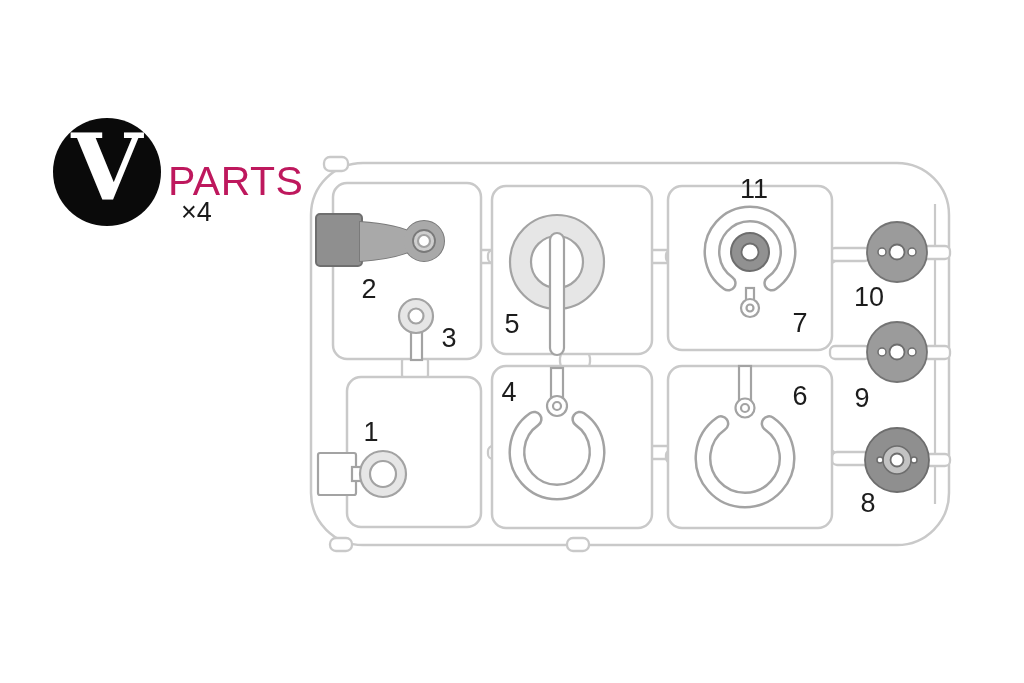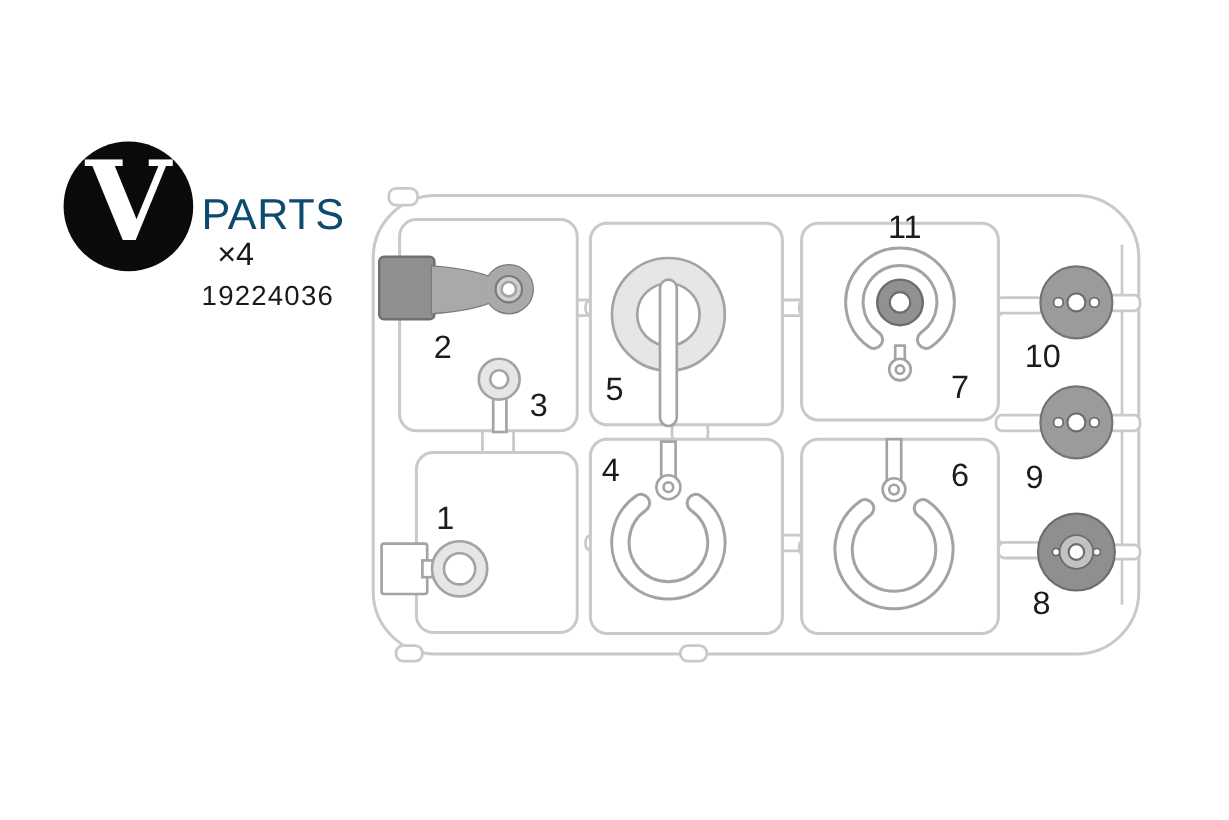--- a/index.html
+++ b/index.html
@@ -2,21 +2,21 @@
 <html><head>
 <meta charset="utf-8">
 <style>
   html,body{margin:0;padding:0;background:#ffffff;}
   .stage{position:relative;width:1024px;height:683px;background:#ffffff;overflow:hidden;
          font-family:"Liberation Sans",sans-serif;}
   .logo-circle{position:absolute;left:53px;top:118px;width:108px;height:108px;border-radius:50%;
                background:#0a0a0a;display:flex;align-items:center;justify-content:center;}
   .logo-letter{font-family:"DejaVu Serif",serif;font-weight:700;font-size:92px;line-height:1;
                color:#ffffff;transform:translateY(-4px);}
-  .parts-label{position:absolute;left:168px;top:158px;font-size:36px;color:#0c4a6e;letter-spacing:0.5px;}
+  .parts-label{position:absolute;left:168px;top:158px;font-size:41px;color:#be185d;letter-spacing:0.5px;}
   .qty-label{position:absolute;left:181px;top:197px;font-size:27px;color:#1a1a1a;}
   .pn-label{position:absolute;left:168px;top:233px;font-size:23px;color:#1a1a1a;letter-spacing:1px;}
   svg.sprue{position:absolute;left:0;top:0;}
   .frame{fill:#ffffff;stroke:#c9c9c9;stroke-width:2.5;}
   .box{fill:#ffffff;stroke:#c9c9c9;stroke-width:2.5;}
   .runner{fill:#ffffff;stroke:#c9c9c9;stroke-width:2.3;}
   .thinline{fill:none;stroke:#c9c9c9;stroke-width:2.2;}
   .whitebox{fill:#ffffff;stroke:#a3a3a3;stroke-width:2.2;}
   .lightpart{fill:#e6e6e6;stroke:#a3a3a3;stroke-width:2.2;}
   .whitehole{fill:#ffffff;stroke:#a3a3a3;stroke-width:2.2;}
@@ -37,21 +37,20 @@
 </head>
 <body>
 
 <div class="stage">
 
   <div class="logo-circle">
     <span class="logo-letter">V</span>
   </div>
   <div class="parts-label">PARTS</div>
   <div class="qty-label">×4</div>
-  <div class="pn-label">19224036</div>
 
   <svg class="sprue" width="1024" height="683" viewBox="0 0 1024 683">
 
     <rect class="frame" x="311" y="163" width="638" height="382" rx="52"></rect>
     <path class="thinline" d="M935,204 L935,504"></path>
 
     <g>
       <rect class="runner" x="324" y="157" width="24" height="14" rx="6"></rect>
       <rect class="runner" x="330" y="538" width="22" height="13" rx="6"></rect>
       <rect class="runner" x="567" y="538" width="22" height="13" rx="6"></rect>

